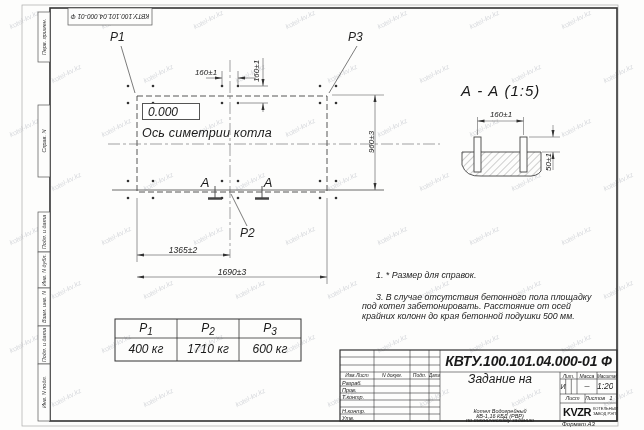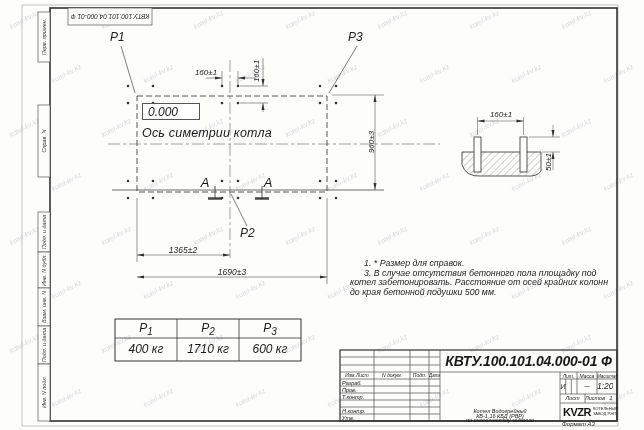--- a/index.html
+++ b/index.html
@@ -15,21 +15,21 @@
             text-align:center;font-size:6.5px;transform:rotate(180deg);color:#222;}
   .ptlabel{position:absolute;font-size:12px;color:#222;}
   .dim{position:absolute;font-size:8px;text-align:center;color:#222;}
   .rot{transform:rotate(-90deg);}
   .elev{position:absolute;left:142px;top:103px;width:58px;height:17px;border:1px solid #555;
         line-height:17px;padding-left:5px;font-size:12px;background:#fff;box-sizing:border-box;}
   .axis{position:absolute;left:142px;top:126px;font-size:12.5px;letter-spacing:.2px;white-space:nowrap;}
   .secletter{position:absolute;width:14px;text-align:center;font-size:13px;}
   .sectitle{position:absolute;left:461px;top:82px;font-size:15px;letter-spacing:1px;white-space:nowrap;}
   .notes{position:absolute;left:350px;top:259px;width:264px;font-size:8.8px;line-height:9.6px;color:#222;}
-  .notes p{margin:0;text-indent:14px;}
+  .notes p{margin:12px;text-indent:14px;}
   .cell{position:absolute;text-align:center;overflow:hidden;white-space:nowrap;}
   .th{font-size:12px;line-height:19px;}
   .tv{font-size:12px;line-height:23px;}
   .tb-small{font-size:5px;line-height:7px;}
   .tb-role{font-size:5.5px;line-height:7px;text-align:left;padding-left:1px;}
   .desig{position:absolute;left:441px;top:350px;width:175px;height:22px;line-height:22px;
          text-align:center;font-size:14px;font-weight:bold;letter-spacing:-.2px;white-space:nowrap;}
   .doct{position:absolute;left:440px;width:120px;text-align:center;font-size:12px;line-height:12.5px;}
   .prod{position:absolute;left:440px;width:120px;text-align:center;font-size:5.5px;line-height:4.8px;}
   .logo{position:absolute;left:561px;top:404px;width:55px;height:16px;display:flex;
@@ -218,20 +218,21 @@
   <div class="elev">0.000</div>
   <div class="axis">Ось симетрии котла</div>
   <div class="dim" style="left:190px;top:68px;width:32px;">160±1</div>
   <div class="dim rot" style="left:244px;top:66px;width:26px;height:10px;">160±1</div>
   <div class="dim rot" style="left:354px;top:137px;width:36px;height:10px;">960±3</div>
   <div class="dim" style="left:152px;top:245px;width:62px;font-size:8.5px;">1365±2</div>
   <div class="dim" style="left:201px;top:267px;width:62px;font-size:8.5px;">1690±3</div>
   <div class="secletter" style="left:198px;top:175px;">А</div>
   <div class="secletter" style="left:261px;top:175px;">А</div>
 
+  <div class="sectitle">А - А (1:5)</div>
   <div class="dim" style="left:484px;top:110px;width:34px;">160±1</div>
   <div class="dim rot" style="left:535px;top:157px;width:28px;height:10px;">50±1</div>
 
   <div class="notes">
     <p>1. * Размер для справок.</p>
     <p>3. В случае отсутствия бетонного пола площадку под котел забетонировать. Расстояние от осей крайних колонн до края бетонной подушки 500 мм.</p>
   </div>
 
   <div class="cell th" style="left:115px;top:319px;width:62px;height:19px;">
     <span>P</span><sub>1</sub>
@@ -253,20 +254,21 @@
   <div class="cell tb-small" style="left:410px;top:372px;width:19px;">Подп.</div>
   <div class="cell tb-small" style="left:429px;top:372px;width:11px;font-size:4.5px;">Дата</div>
 
   <div class="cell tb-role" style="left:341px;top:379.5px;width:32px;">Разраб.</div>
   <div class="cell tb-role" style="left:341px;top:386.5px;width:32px;">Пров.</div>
   <div class="cell tb-role" style="left:341px;top:393.5px;width:32px;">Т.контр.</div>
   <div class="cell tb-role" style="left:341px;top:400.5px;width:32px;"></div>
   <div class="cell tb-role" style="left:341px;top:407.5px;width:32px;">Н.контр.</div>
   <div class="cell tb-role" style="left:341px;top:414.5px;width:32px;">Утв.</div>
 
+  <div class="doct" style="top:373px;">Задание на</div>
   <div class="prod" style="top:409px;">Котел Водогрейный</div>
   <div class="prod" style="top:413.6px;">КВ-1,16 КБД (РВР)</div>
   <div class="prod" style="top:418.2px;">по техническому заданию</div>
 
   <div class="cell tb-small" style="left:560px;top:372.5px;width:17px;">Лит.</div>
   <div class="cell tb-small" style="left:577px;top:372.5px;width:20px;">Масса</div>
   <div class="cell tb-small" style="left:597px;top:372.5px;width:20px;font-size:4.5px;">Масштаб</div>
   <div class="cell" style="left:560px;top:379px;width:6px;height:15px;line-height:15px;font-size:7px;">И</div>
   <div class="cell" style="left:577px;top:379px;width:20px;height:15px;line-height:15px;font-size:9px;">–</div>
   <div class="cell" style="left:597px;top:379px;width:16px;height:15px;line-height:15px;font-size:8.5px;">1:20</div>

